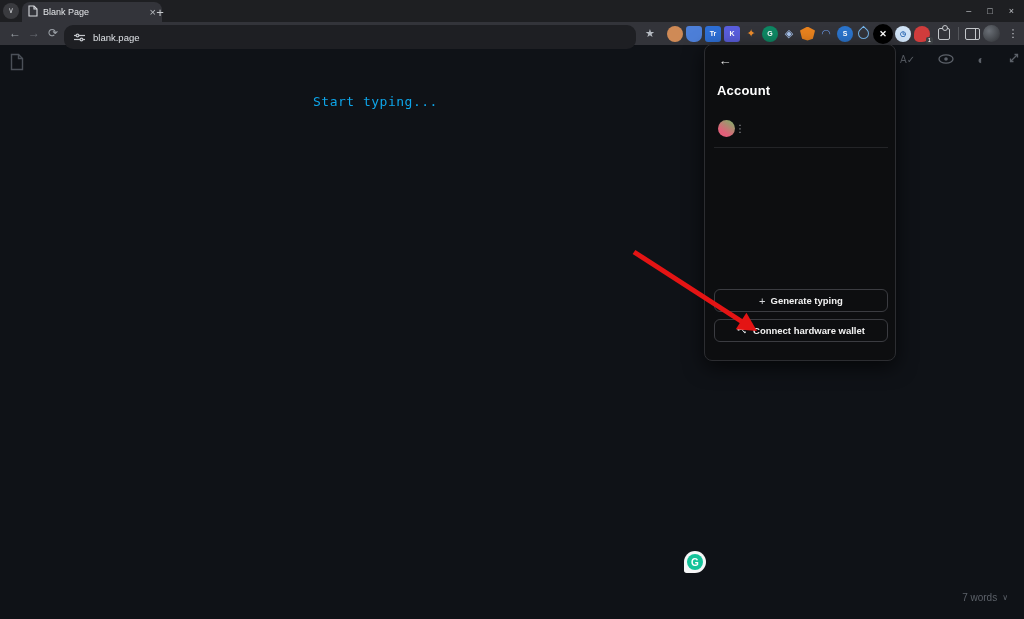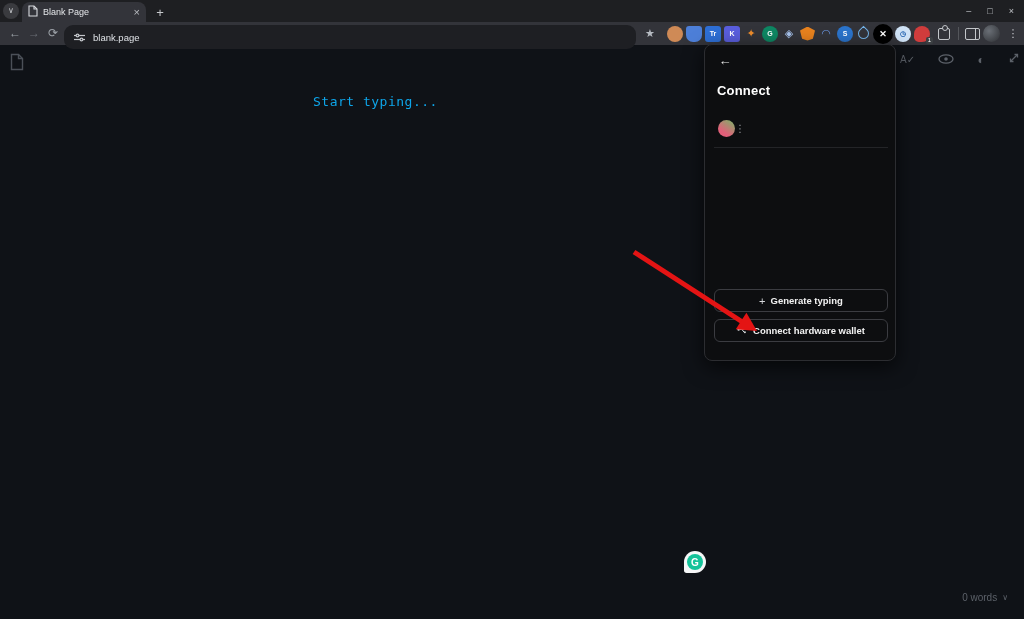--- a/index.html
+++ b/index.html
@@ -5,21 +5,21 @@
   html,body{margin:0;padding:0}
   body{
     width:1024px;height:619px;position:relative;overflow:hidden;
     background:#0f1217;font-family:"Liberation Sans",sans-serif;
     -webkit-font-smoothing:antialiased;
   }
   
   .tabstrip{position:absolute;left:0;top:0;width:1024px;height:22px;background:#1e1f22}
   .tab-chevron{position:absolute;left:3px;top:3px;width:16px;height:16px;border-radius:50%;
     background:#3a3b3f;color:#c7cacd;font-size:8px;line-height:16px;text-align:center;border:0;padding:0}
-  .tab{position:absolute;left:22px;top:2px;width:124px;height:20px;background:#33343a;
+  .tab{position:absolute;left:22px;top:2px;width:140px;height:20px;background:#33343a;
     border-radius:8px 8px 0 0;display:flex;align-items:center;padding:0 6px;box-sizing:border-box}
   .tab-title{color:#e4e6e9;font-size:9px;flex:1;margin-left:5px;white-space:nowrap;overflow:hidden}
   .tab-close{color:#b9bcc1;font-size:11px;line-height:11px;cursor:default}
   .newtab{position:absolute;left:152px;top:4px;width:16px;height:16px;border:0;background:transparent;
     color:#c7cacd;font-size:13px;line-height:15px;text-align:center;padding:0}
   .wincontrols{position:absolute;right:4px;top:0;height:22px;display:flex;align-items:center;gap:16px;padding-right:6px}
   .wincontrols span{color:#c3c6ca;font-size:9px}
   
   .toolbar{position:absolute;left:0;top:22px;width:1024px;height:23px;background:#33343a}
   .navbtn{position:absolute;top:2px;width:18px;height:18px;text-align:center;line-height:18px;
@@ -184,27 +184,27 @@
   </span>
 </div>
 
 <span class="placeholder">Start typing...</span>
 
 <span class="grammarly">
   <i style="background: rgb(21, 195, 154);">G</i>
 </span>
 
 <div class="wordcount">
-  <span>0 words</span>
+  <span>7 words</span>
   <b>∨</b>
 </div>
 
 <div class="popup">
   <span class="pop-back">←</span>
-  <div class="pop-title">Connect</div>
+  <div class="pop-title">Account</div>
 
   <div class="acct-row">
     <span class="acct-avatar" style="background: linear-gradient(215deg, rgb(127, 176, 105) 5%, rgb(226, 96, 122) 70%);"></span>
     <span class="acct-kebab">⋮</span>
   </div>
   <div class="pop-divider"></div>
 
   <button class="pop-btn btn-generate">
     <span class="plus">+</span>
     <span>Generate typing</span>

